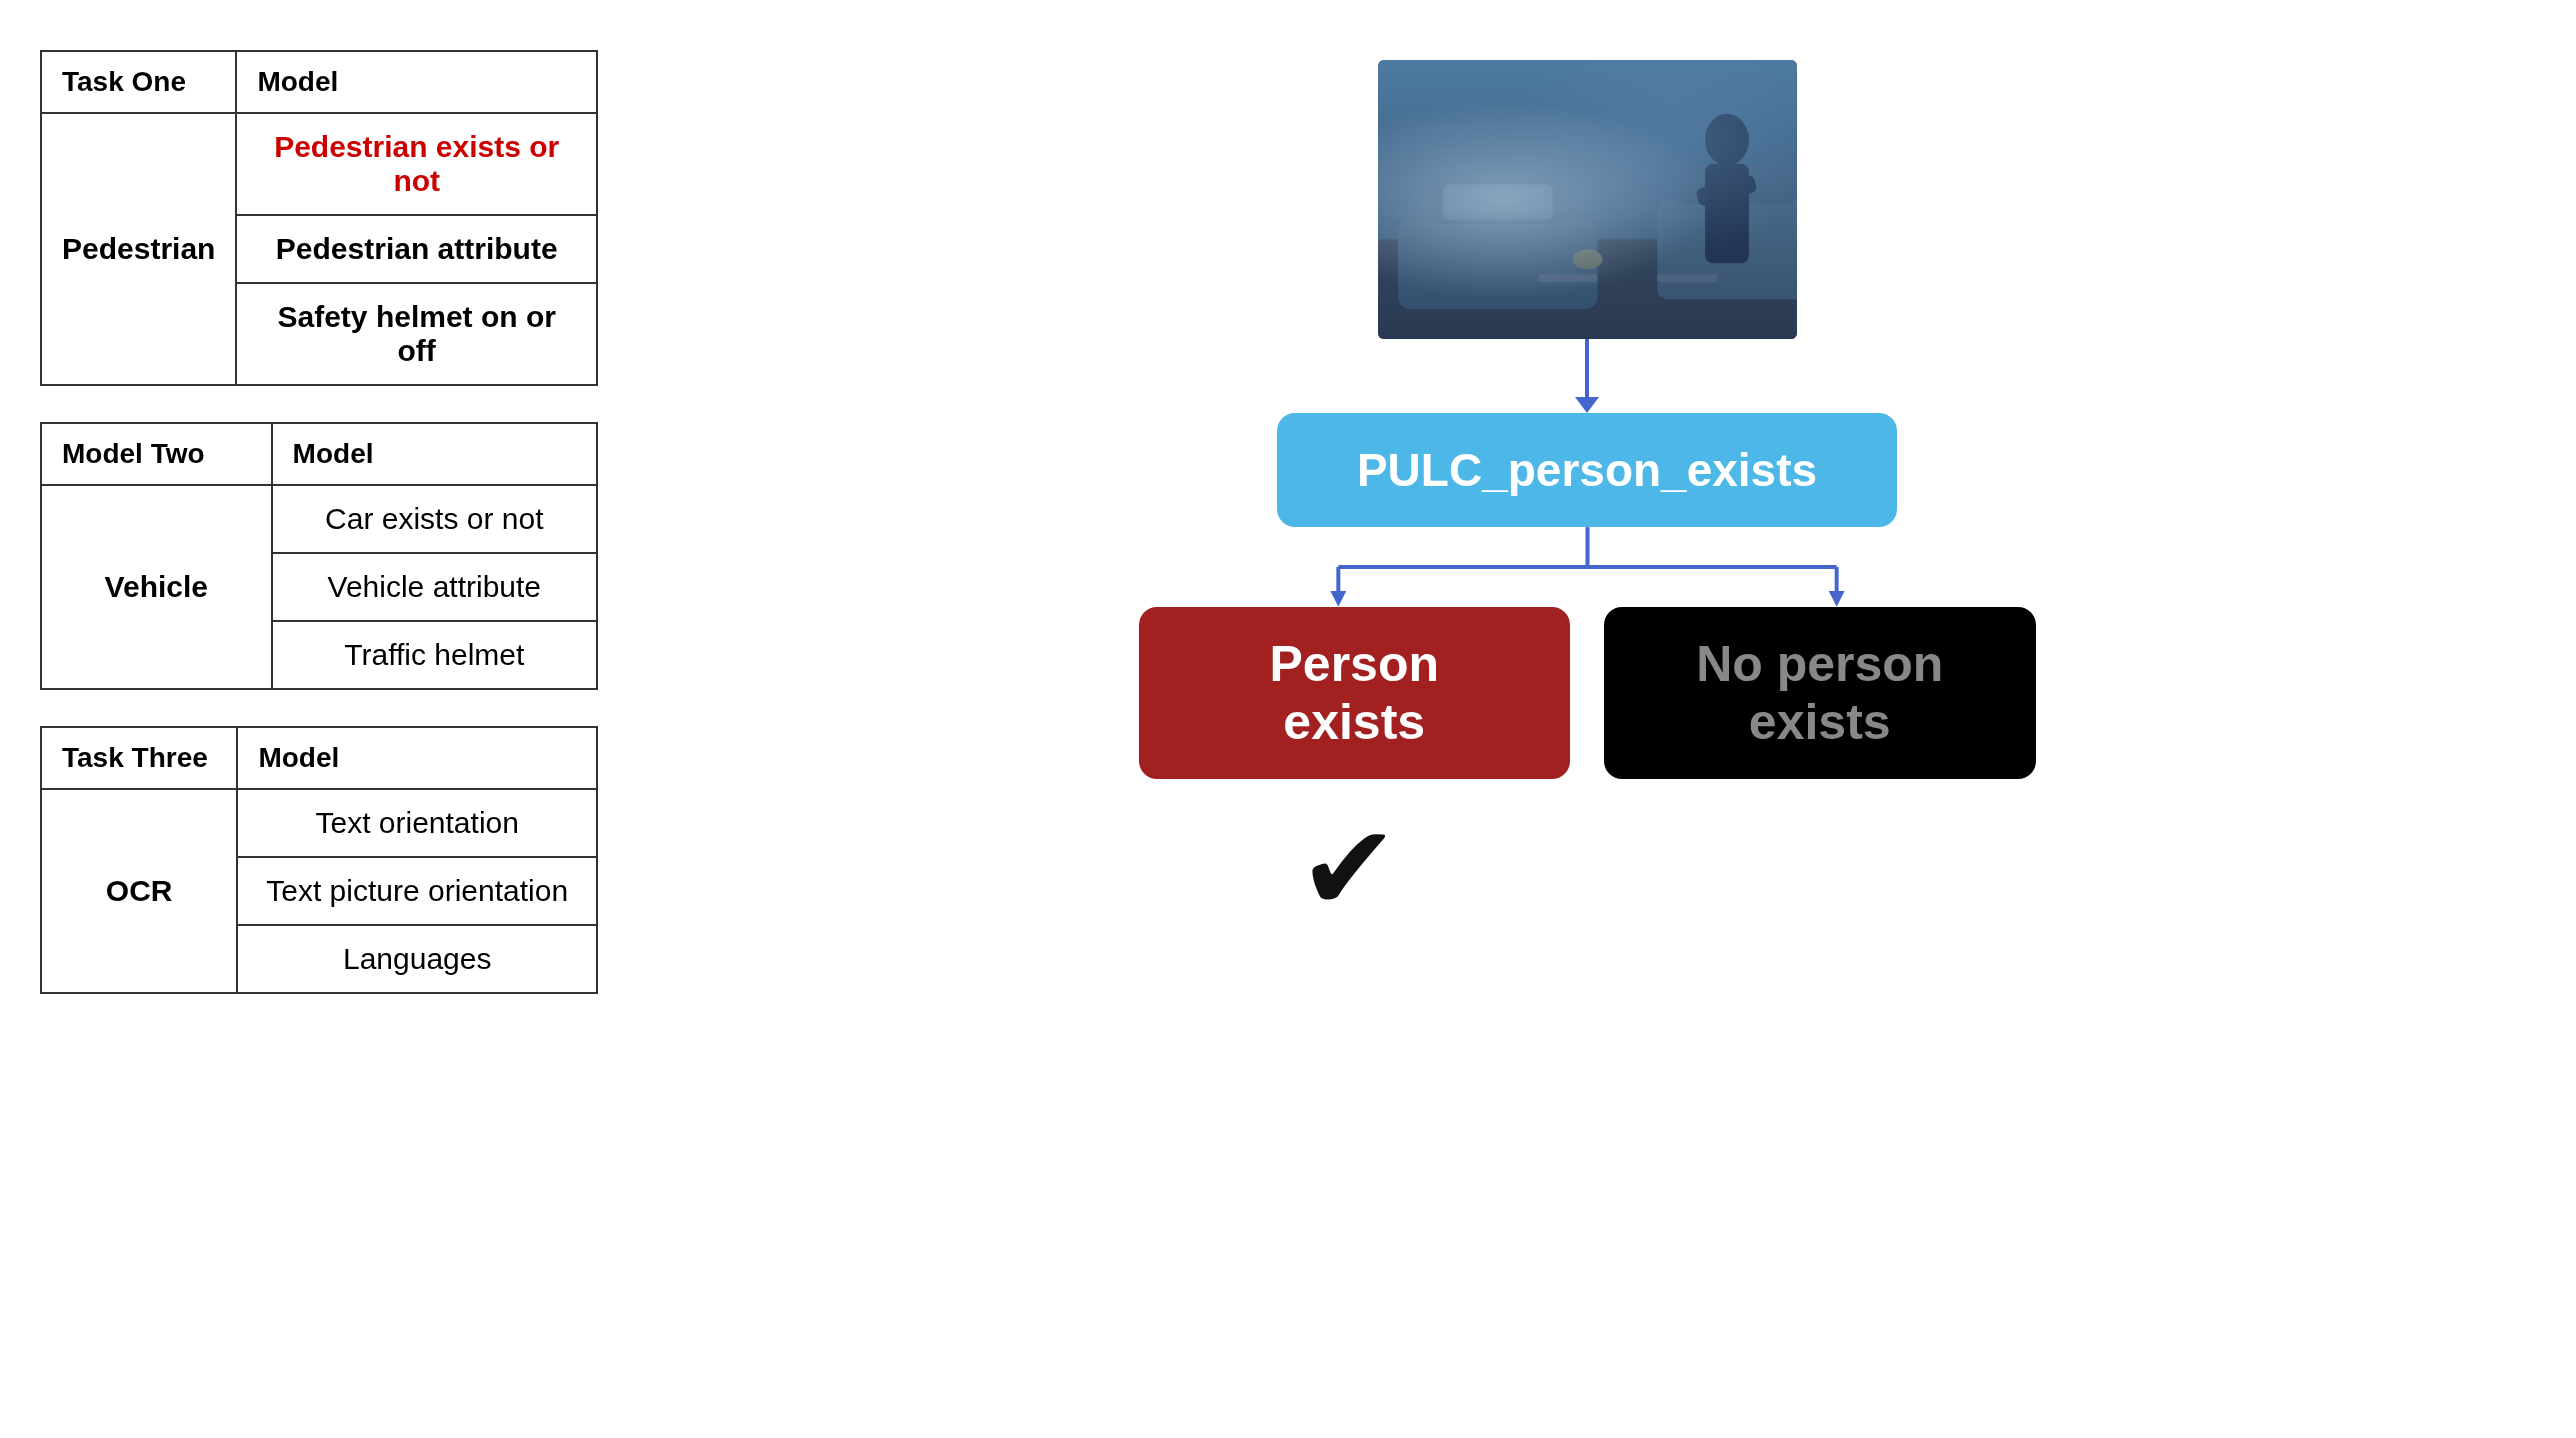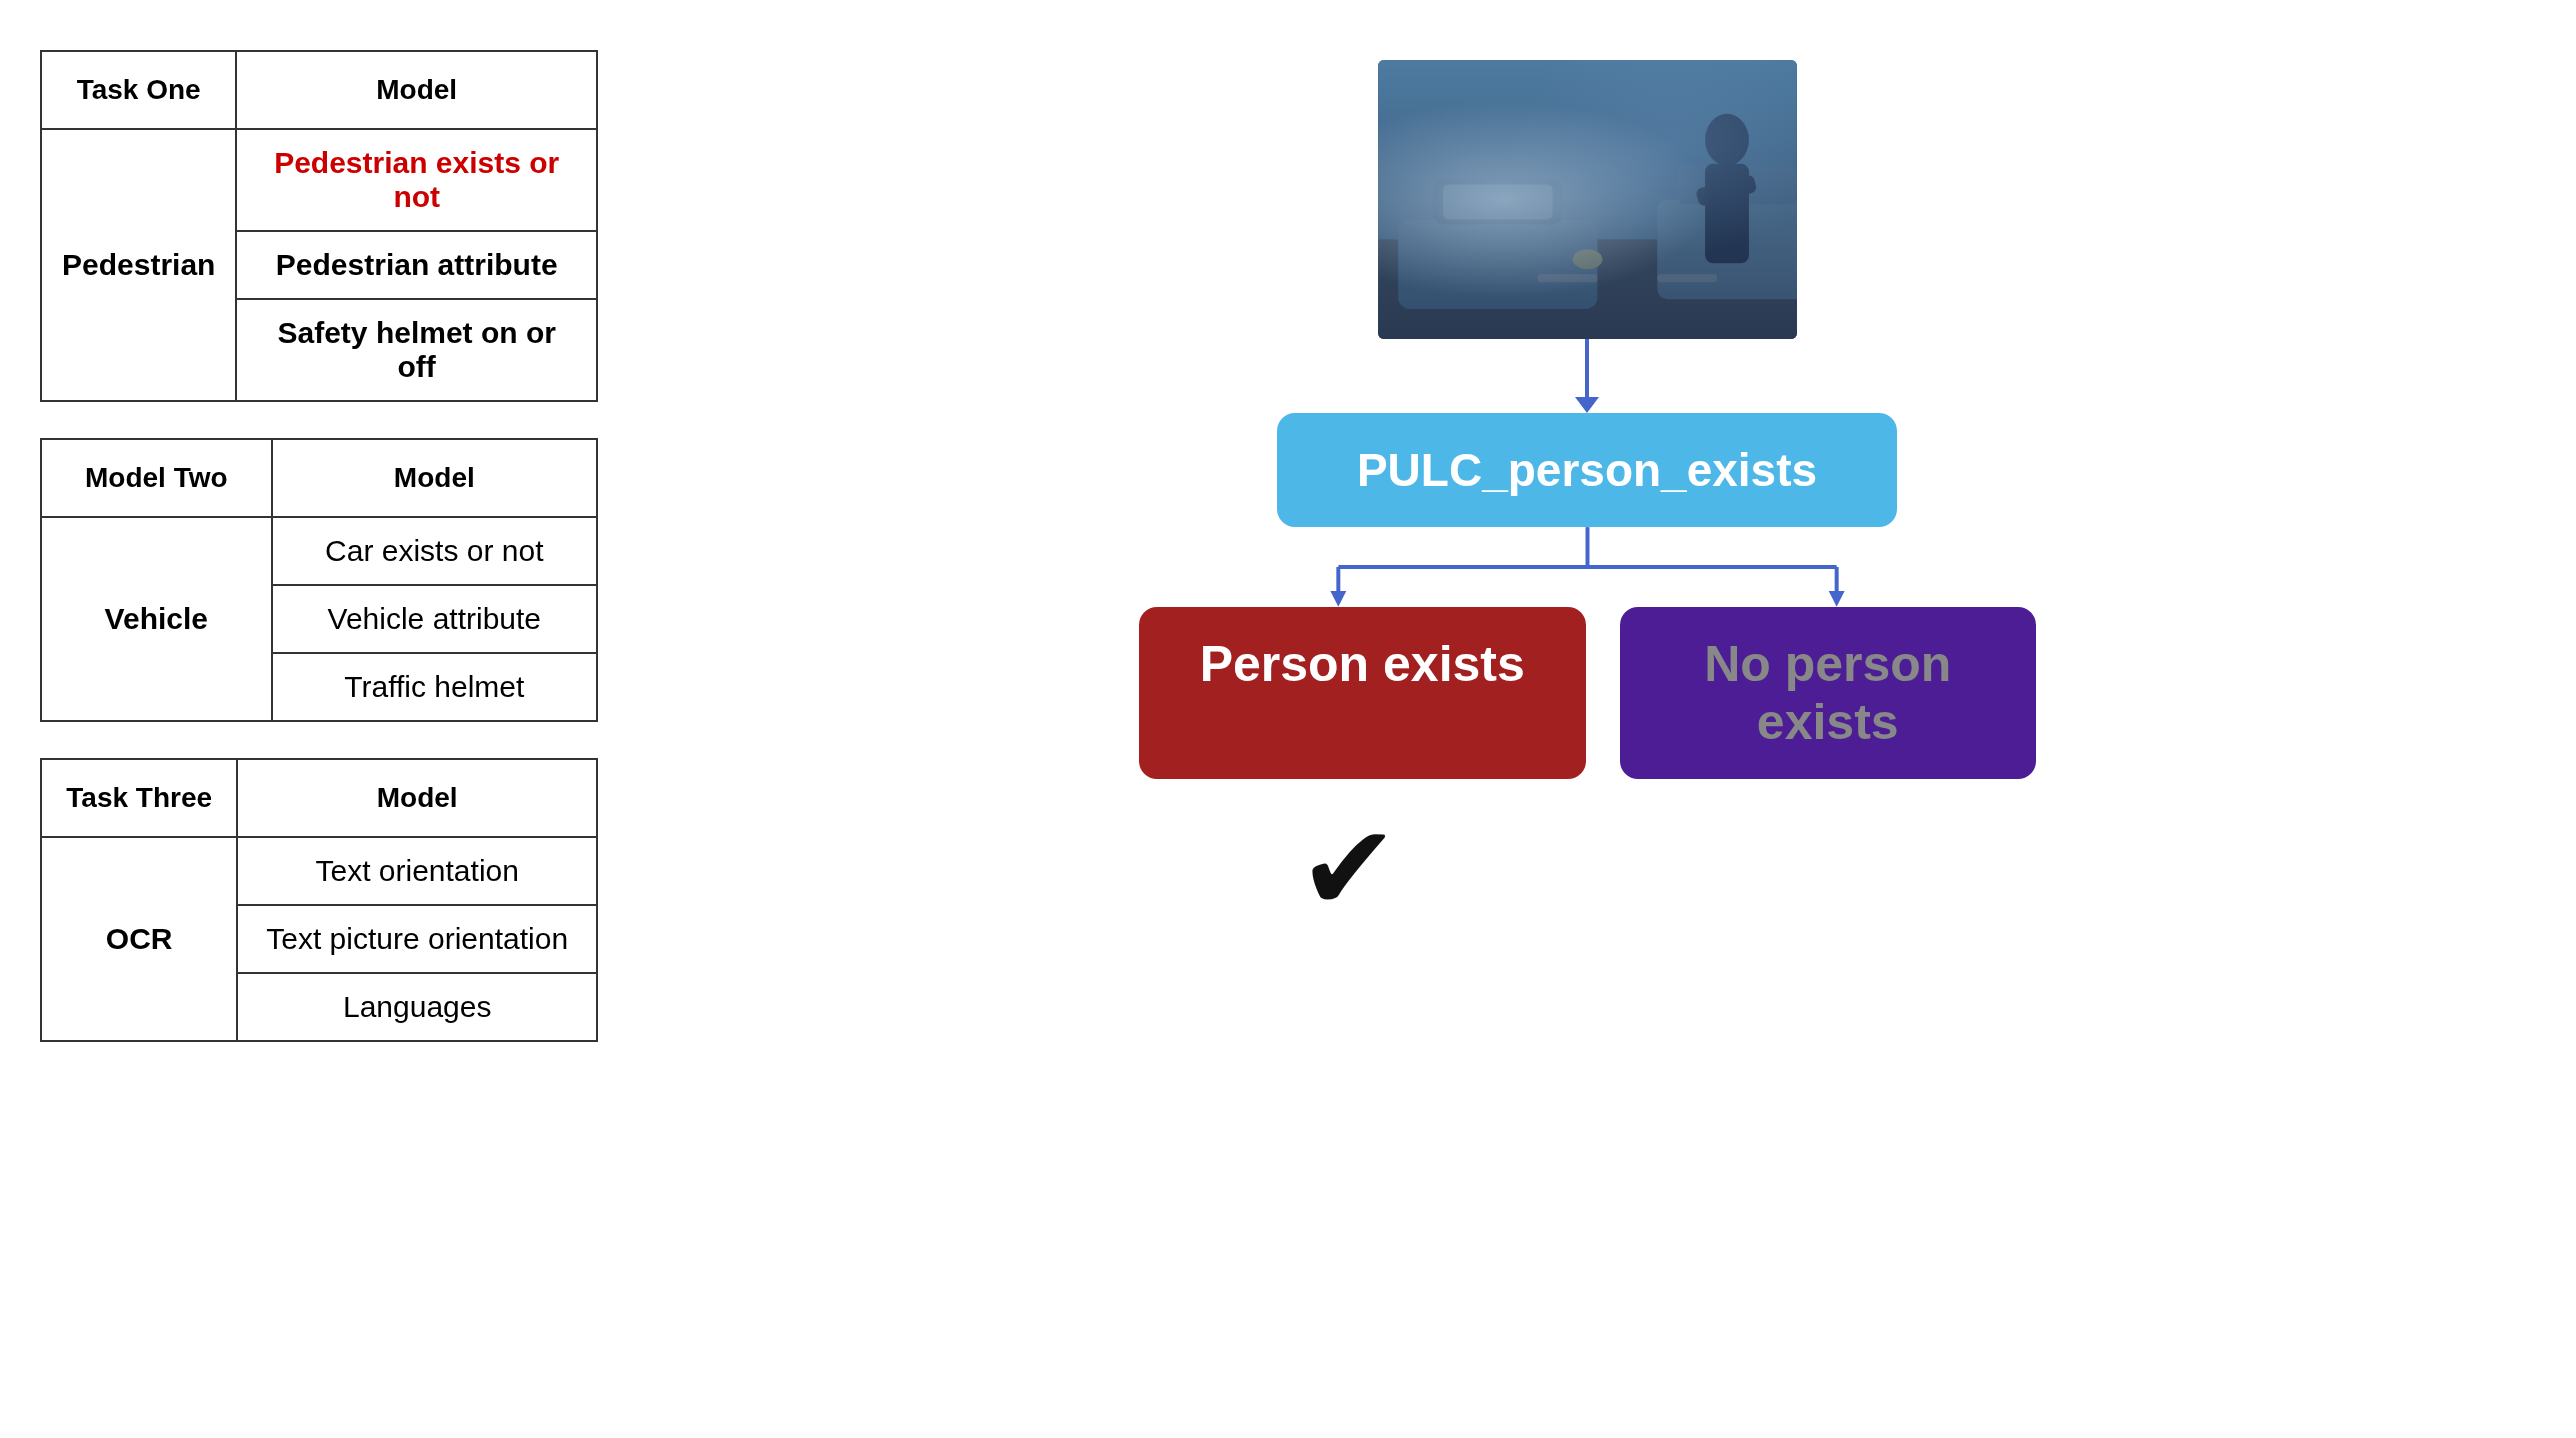--- a/index.html
+++ b/index.html
@@ -27,24 +27,24 @@
 
     table {
       width: 558px;
       border-collapse: collapse;
       border: 2px solid #333;
     }
 
     table th {
       background: #fff;
       border: 2px solid #333;
-      padding: 22px 20px;
+      padding: 14px 20px;
       font-size: 28px;
       font-weight: bold;
-      text-align: center;
+      text-align: left;
     }
 
     table td {
       border: 2px solid #333;
       padding: 16px 20px;
       font-size: 30px;
       text-align: center;
       vertical-align: middle;
     }
 
@@ -163,23 +163,23 @@
       border-radius: 18px;
       padding: 28px 60px;
       font-size: 50px;
       font-weight: bold;
       color: #fff;
       text-align: center;
       flex: 1;
     }
 
     .no-person-box {
-      background: #4c1d95;
+      background: #000000;
       border-radius: 18px;
-      padding: 28px 44px;
+      padding: 28px 60px;
       font-size: 50px;
       font-weight: bold;
       color: #888;
       text-align: center;
       flex: 1;
     }
 
     
     .checkmark {
       font-size: 120px;

